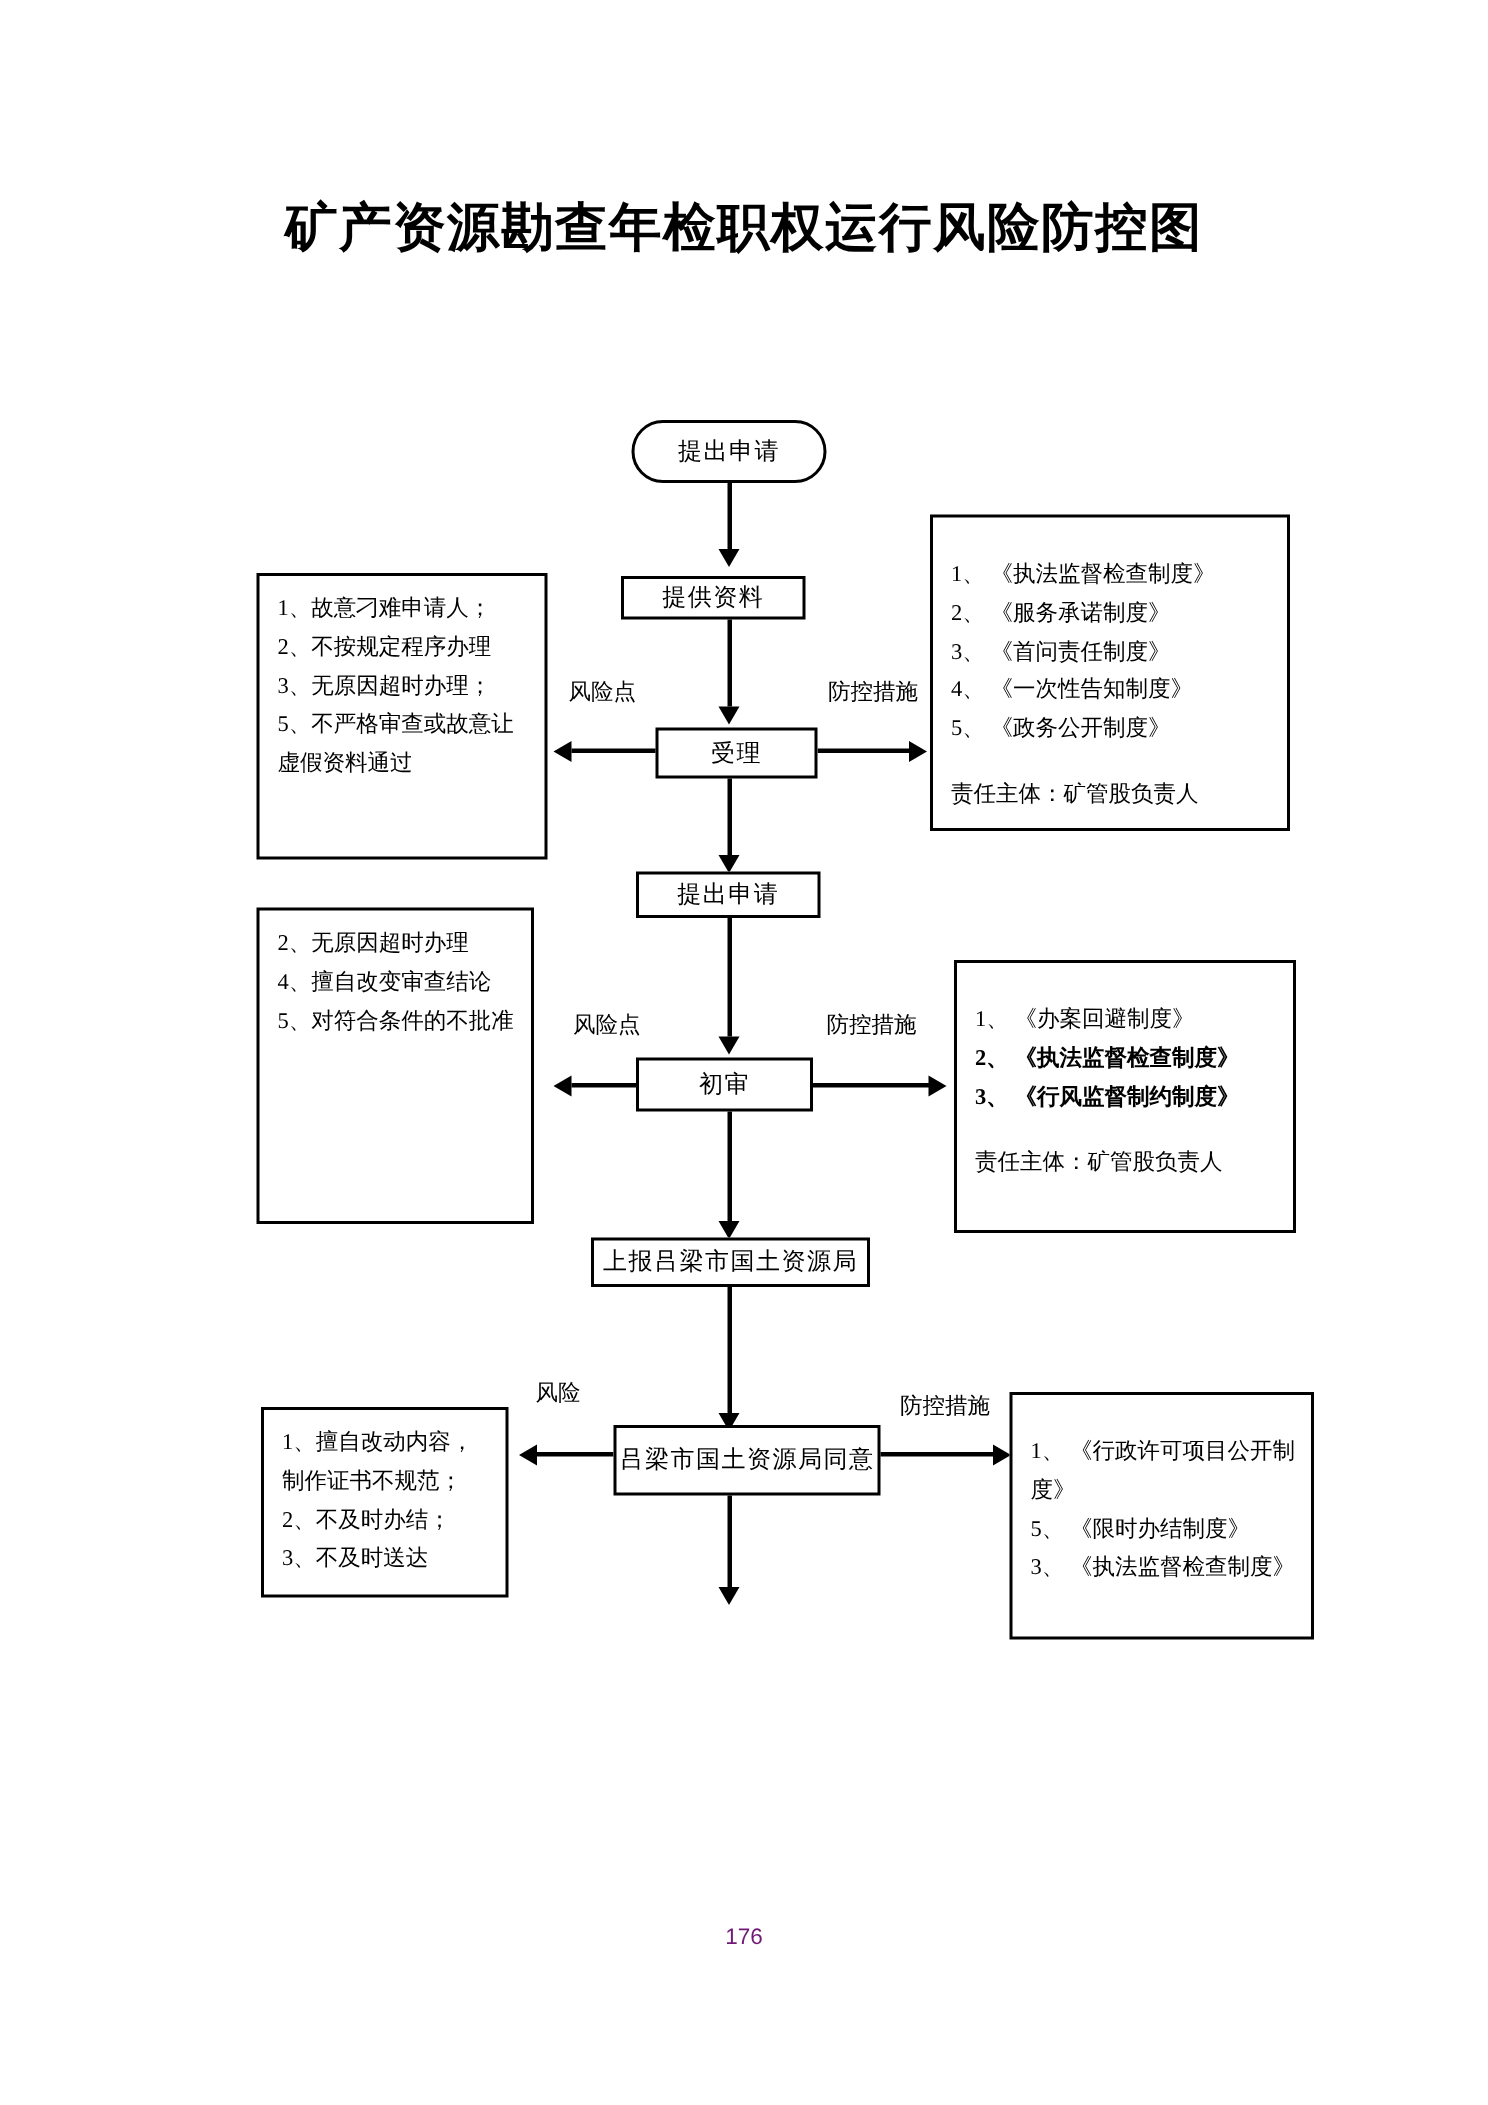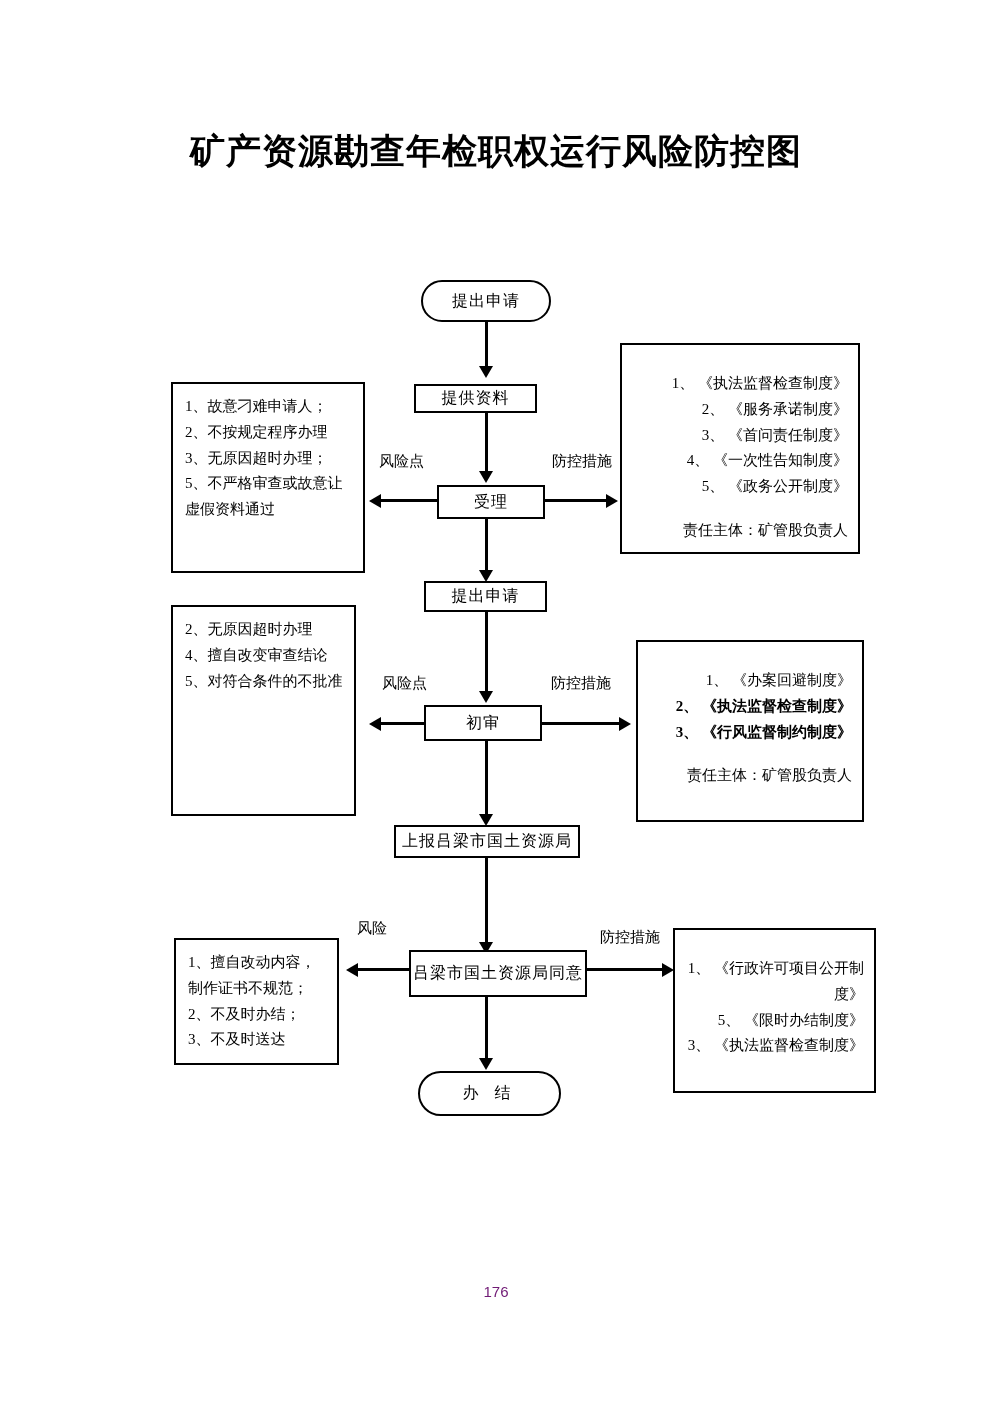--- a/index.html
+++ b/index.html
@@ -70,21 +70,21 @@
     line-height: 1.72;
   }
   .infobox .li {
     margin: 0;
     white-space: normal;
   }
   .infobox .li.bold { font-weight: bold; }
   .infobox .owner {
     margin-top: 18px;
   }
-  .infobox.pad-top { padding-top: 26px; text-align: right; }
+  .infobox.pad-top { padding-top: 26px; }
 
   
   .edge-label {
     position: absolute;
     font-size: 15px;
     white-space: nowrap;
   }
 
   
   .conn {
@@ -166,21 +166,20 @@
   <div class="node" style="left:437px; top:485px; width:108px; height:34px;">受理</div>
 
   <div class="node" style="left:424px; top:581px; width:123px; height:31px;">提出申请</div>
 
   <div class="node" style="left:424px; top:705px; width:118px; height:36px;">初审</div>
 
   <div class="node" style="left:394px; top:825px; width:186px; height:33px;">上报吕梁市国土资源局</div>
 
   <div class="node" style="left:409px; top:950px; width:178px; height:47px;">吕梁市国土资源局同意</div>
 
-  <div class="node terminal wide-letter" style="left:418px; top:1071px; width:143px; height:45px;">办  结</div>
 
   <div class="edge-label" style="left:379px; top:452px;">风险点</div>
   <div class="edge-label" style="left:552px; top:452px;">防控措施</div>
 
   <div class="edge-label" style="left:382px; top:674px;">风险点</div>
   <div class="edge-label" style="left:551px; top:674px;">防控措施</div>
 
   <div class="edge-label" style="left:357px; top:919px;">风险</div>
   <div class="edge-label" style="left:600px; top:928px;">防控措施</div>
 

